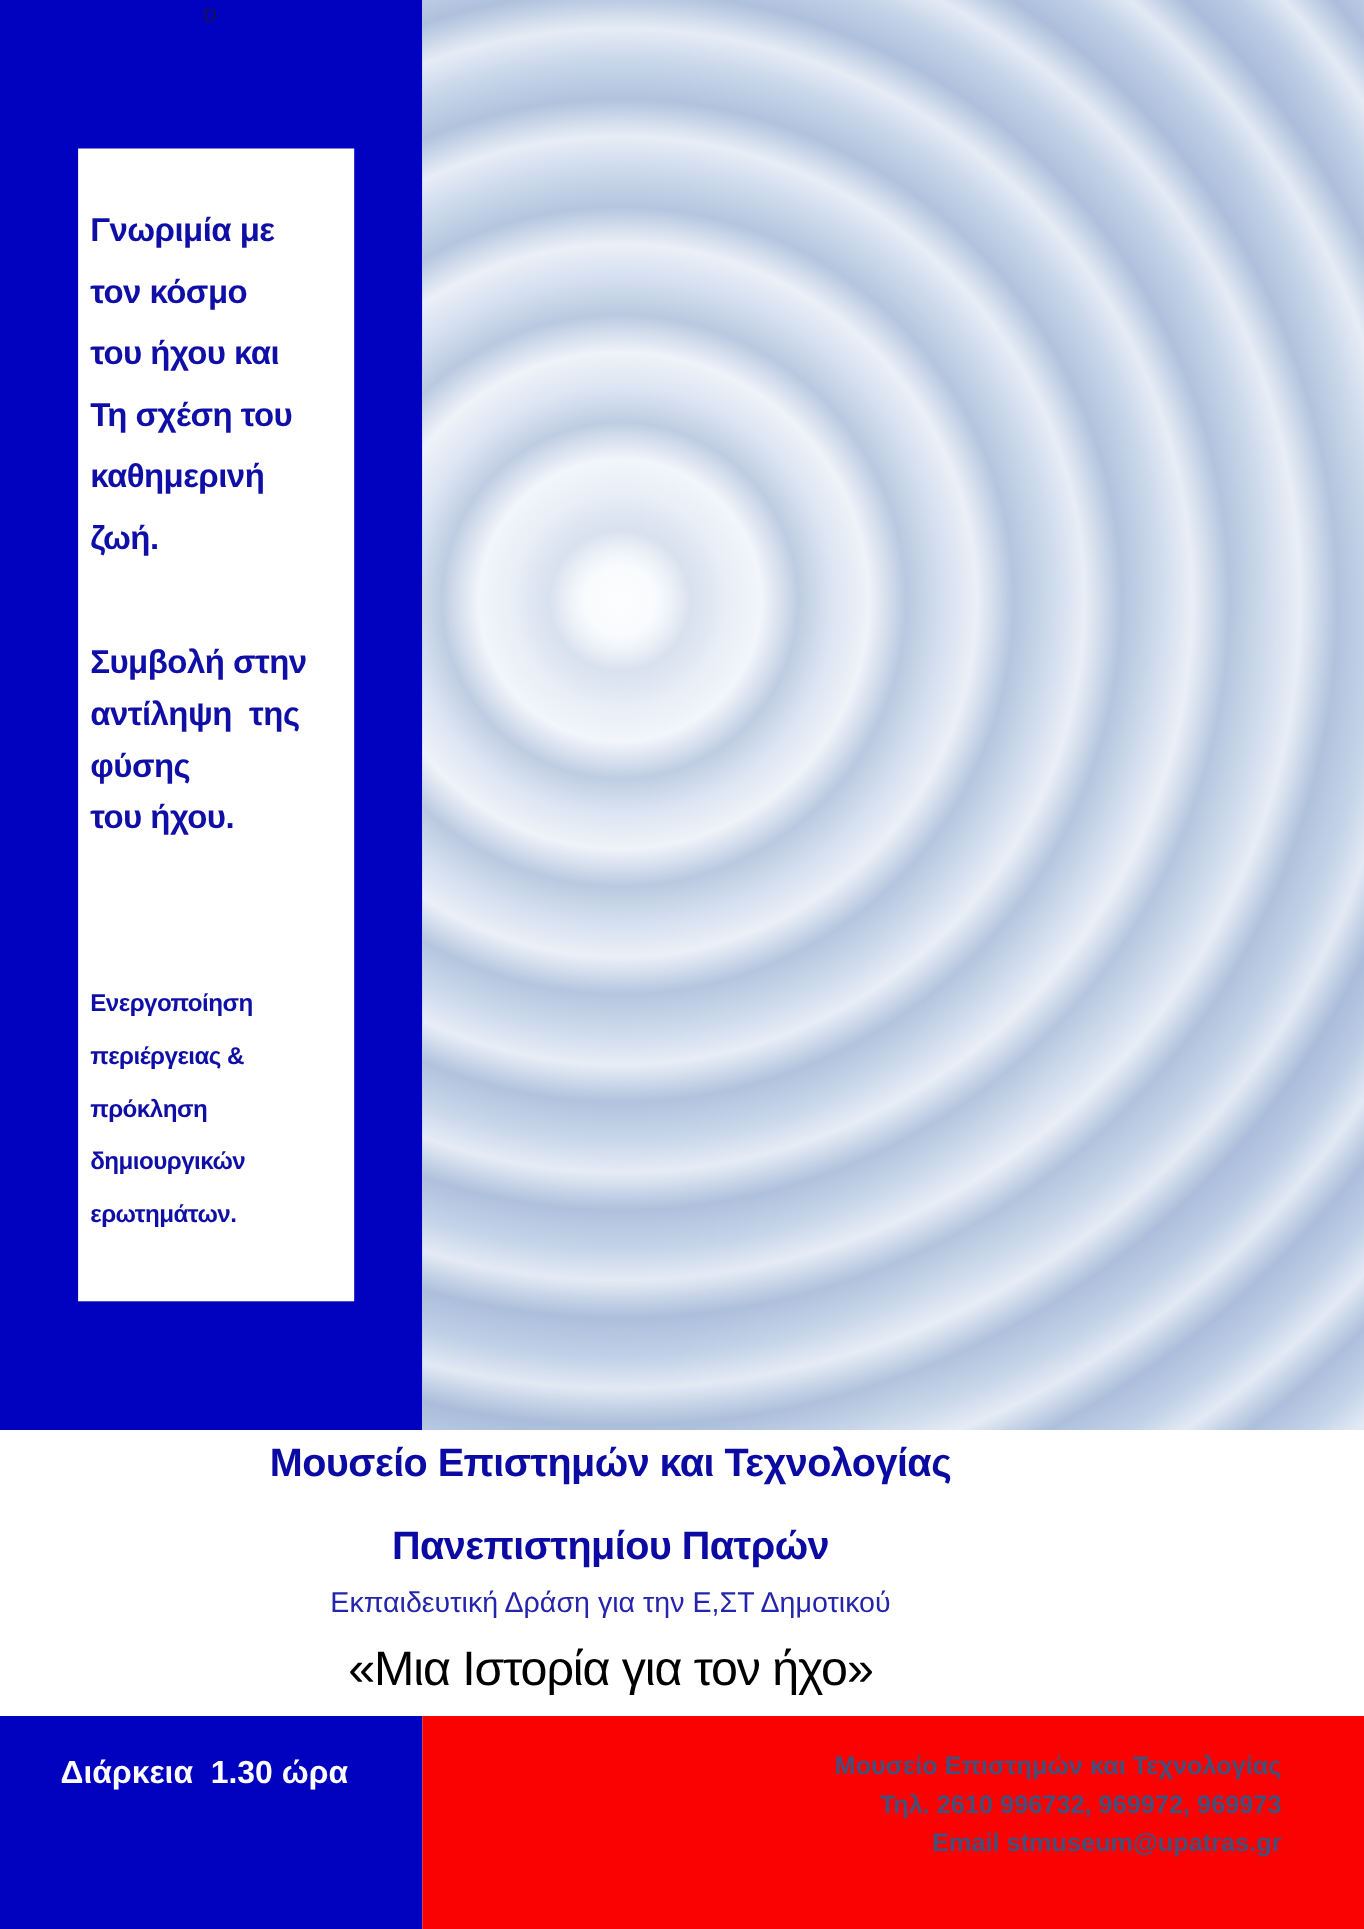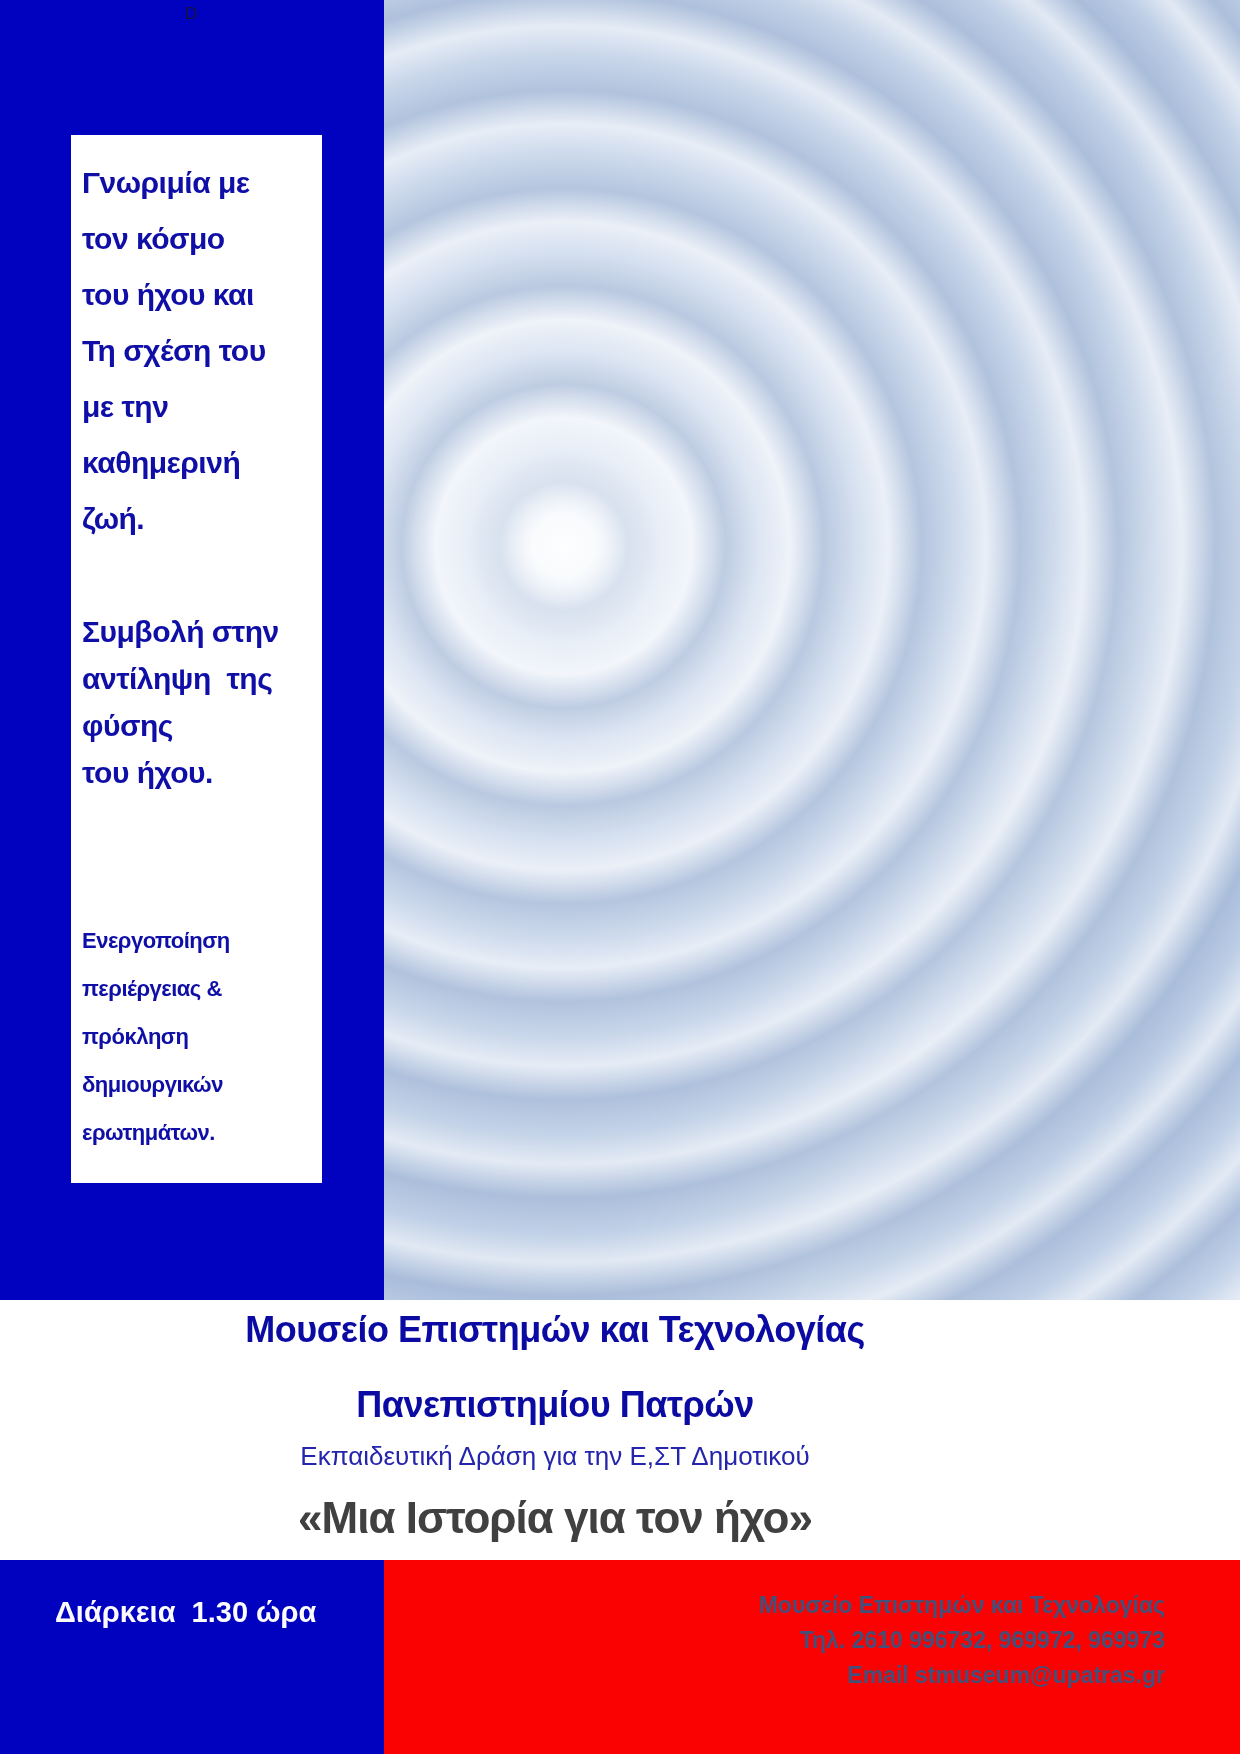--- a/index.html
+++ b/index.html
@@ -9,21 +9,21 @@
   }
   
   .sidebar{position:absolute;left:0;top:0;width:384px;height:1300px;background:#0101c0;}
   .d-mark{
     position:absolute;left:185px;top:4px;color:#15153d;
     font-size:17px;font-weight:500;
   }
   
   .white-box{
     position:absolute;left:71px;top:135px;width:251px;height:1048px;background:#ffffff;
-    box-sizing:border-box;padding:20px 0 0 11px;
+    box-sizing:border-box;padding:47px 0 0 11px;
     color:#0f0fa8;font-weight:bold;
   }
   .wb-para{margin:0;}
   .wb-para.p1{font-size:30px;line-height:56px;}
   .wb-para.p2{font-size:30px;line-height:47px;margin-top:61px;}
   .wb-para.p3{font-size:22px;line-height:48px;margin-top:121px;}
   .wb-line{display:block;white-space:pre;letter-spacing:-0.5px;}
   
   .water{
     position:absolute;left:384px;top:0;width:856px;height:1300px;
@@ -33,21 +33,21 @@
       repeating-radial-gradient(circle at 21% 42%, rgba(255,255,255,0) 0px, rgba(255,255,255,0.55) 30px, rgba(140,163,200,0.40) 64px, rgba(255,255,255,0) 98px),
       linear-gradient(115deg, rgba(255,255,255,0) 55%, rgba(255,255,255,0.22) 70%, rgba(255,255,255,0) 86%),
       radial-gradient(circle at 21% 42%, #eef3fa 0%, #ccd9ec 40%, #bccde5 75%, #c4d3e9 100%);
   }
   
   .mid{position:absolute;left:0;top:1300px;width:1110px;text-align:center;}
   .org{font-size:36px;font-weight:bold;color:#0b0ba4;line-height:48px;letter-spacing:-0.5px;}
   .org.l1{margin-top:6px;}
   .org.l2{margin-top:27px;}
   .subtitle{font-size:26px;color:#2424ad;line-height:36px;margin-top:9px;}
-  .event-title{font-size:44px;font-weight:bold;color:#404040;line-height:56px;margin-top:16px;letter-spacing:-1px;text-align:center;}
+  .event-title{font-size:44px;font-weight:normal;color:#000000;line-height:56px;margin-top:16px;letter-spacing:-1px;text-align:center;}
   
   .footer{position:absolute;left:0;top:1560px;width:1240px;height:194px;display:flex;}
   .footer-blue{width:384px;height:100%;background:#0101c0;box-sizing:border-box;}
   .duration{margin:36px 0 0 55px;font-size:29px;font-weight:bold;color:#fcfcff;white-space:pre;}
   .footer-red{
     flex:1;height:100%;background:#fa0202;box-sizing:border-box;
     text-align:right;padding:28px 75px 0 0;
     color:#44507a;font-weight:bold;font-size:23px;line-height:35px;
   }
   .contact-line{display:block;white-space:pre;}
@@ -58,21 +58,20 @@
 <div class="page">
 
   <div class="sidebar">
     <div class="d-mark">D</div>
     <div class="white-box">
       <p class="wb-para p1">
         <span class="wb-line">Γνωριμία με</span>
         <span class="wb-line">τον κόσμο</span>
         <span class="wb-line">του ήχου και</span>
         <span class="wb-line">Τη σχέση του</span>
-        <span class="wb-line">με την</span>
         <span class="wb-line">καθημερινή</span>
         <span class="wb-line">ζωή.</span>
       </p>
       <p class="wb-para p2">
         <span class="wb-line">Συμβολή στην</span>
         <span class="wb-line">αντίληψη  της</span>
         <span class="wb-line">φύσης</span>
         <span class="wb-line">του ήχου.</span>
       </p>
       <p class="wb-para p3">

